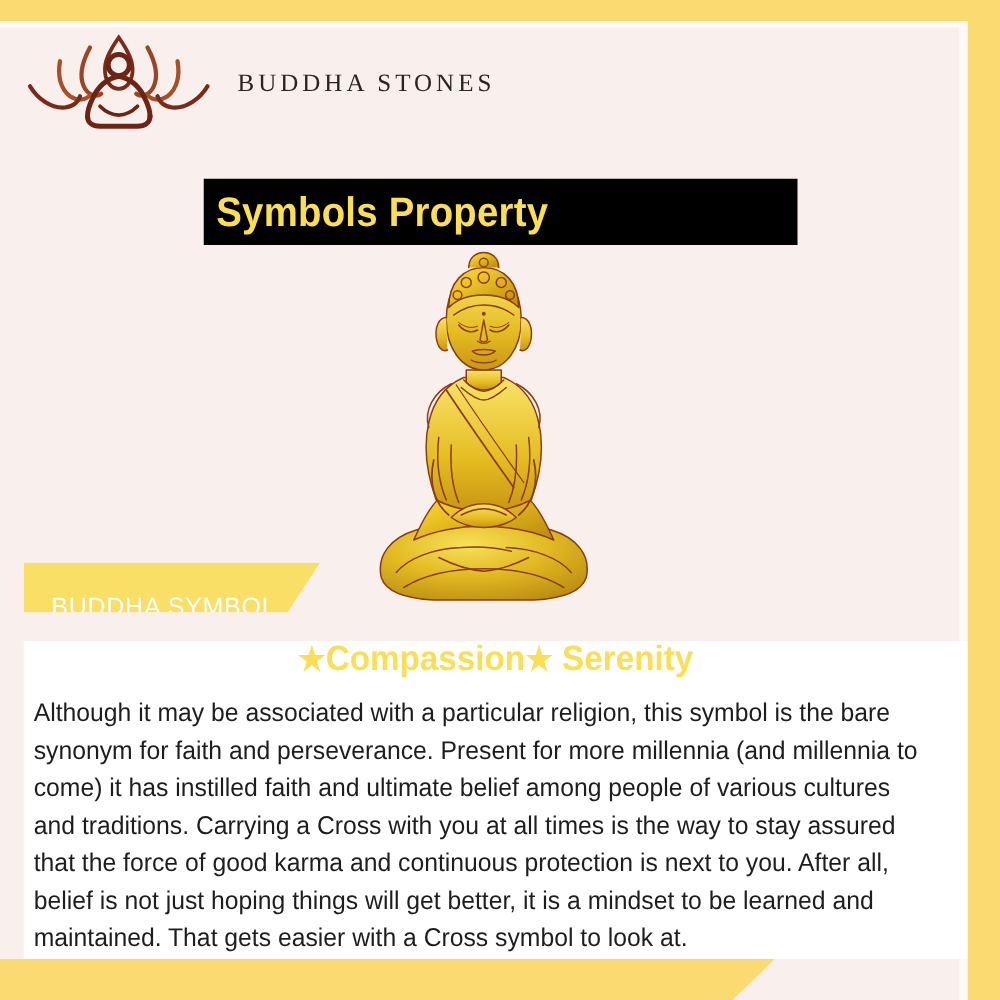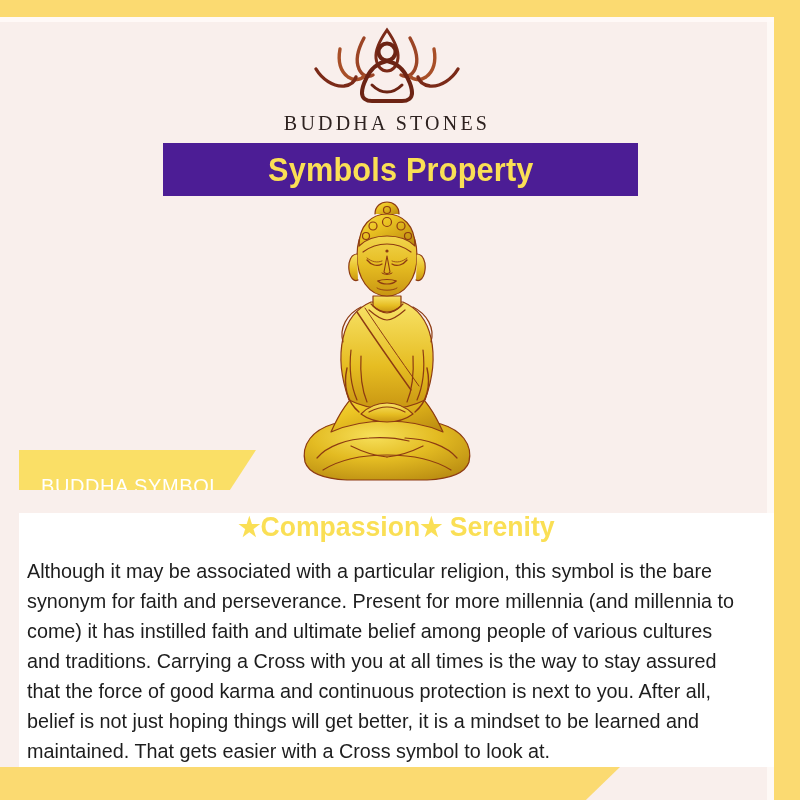--- a/index.html
+++ b/index.html
@@ -77,21 +77,21 @@
     opacity: .9;
   }
 
   
   .logo-block {
     position: absolute;
     top: 22px;
     left: 0;
     width: 774px;
     display: flex;
-    flex-direction: column;
+    flex-direction: row;
     align-items: center;
   }
   .logo-mark {
     width: 190px;
     height: 86px;
     display: block;
   }
   .logo-wordmark {
     margin-top: 4px;
     font-family: "Liberation Serif", serif;
@@ -101,24 +101,23 @@
     font-weight: 400;
   }
 
   
   .title-band {
     position: absolute;
     top: 143px;
     left: 163px;
     width: 475px;
     height: 53px;
-    background: #4c1d95;
+    background: #000000;
     display: flex;
     align-items: center;
-    justify-content: center;
   }
   .title-text {
     font-family: "Liberation Sans Narrow", "Liberation Sans", sans-serif;
     font-weight: bold;
     font-size: 33px;
     color: #fadf55;
     letter-spacing: .2px;
     transform: scaleX(.93);
   }
 

